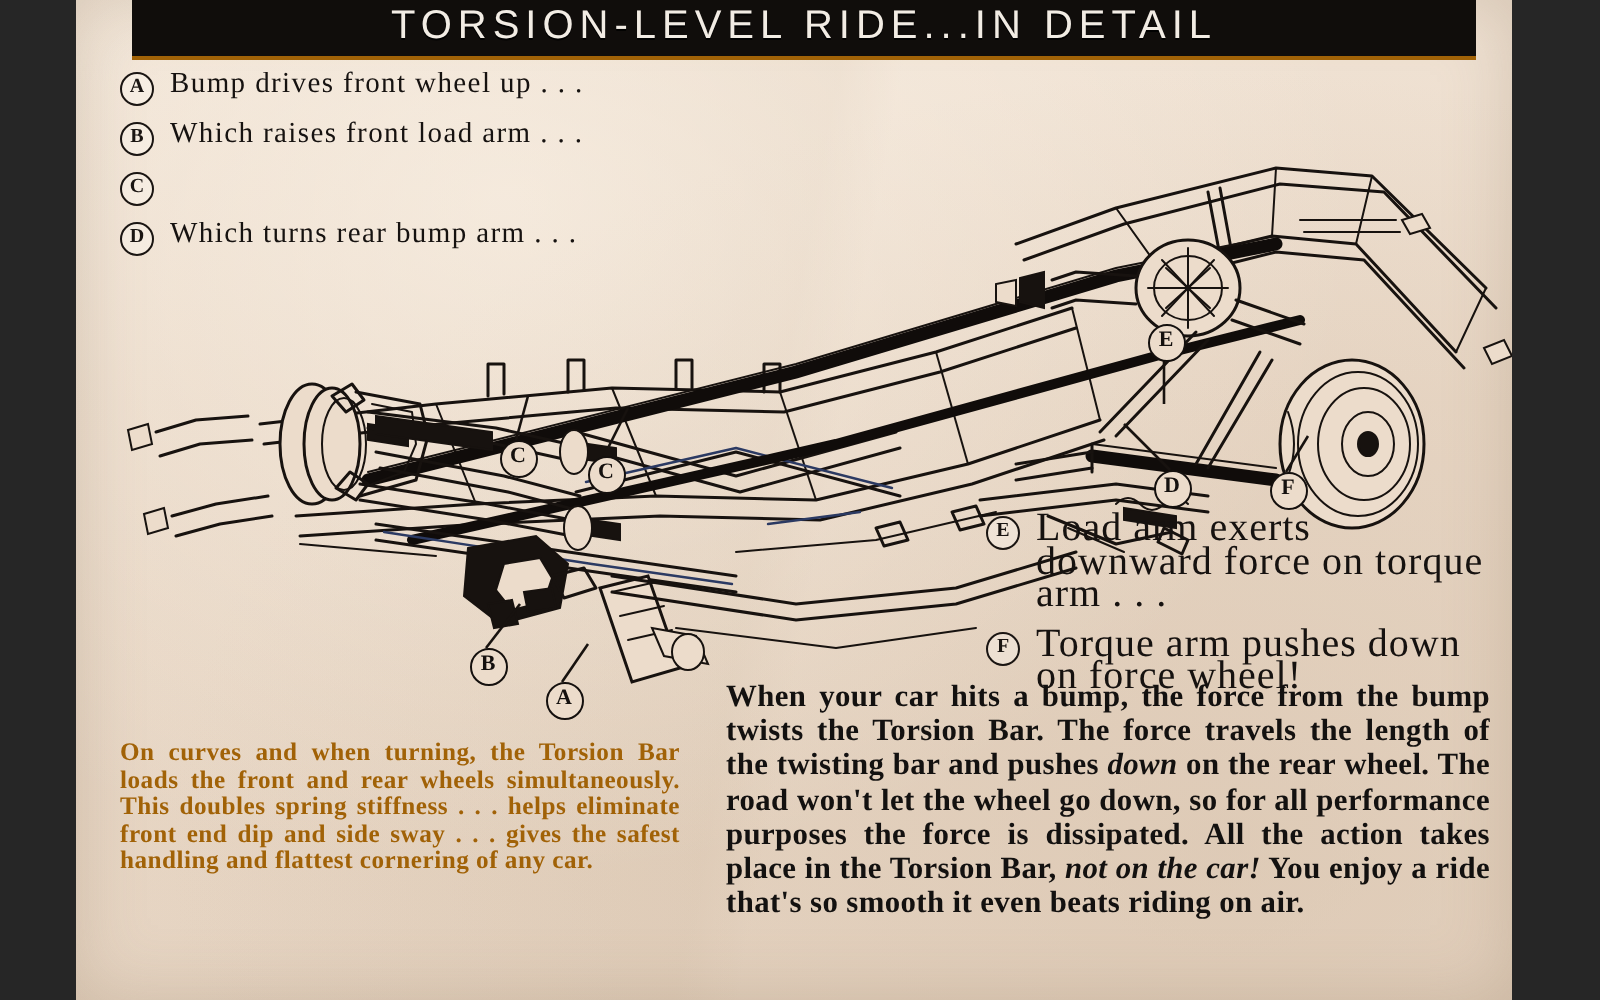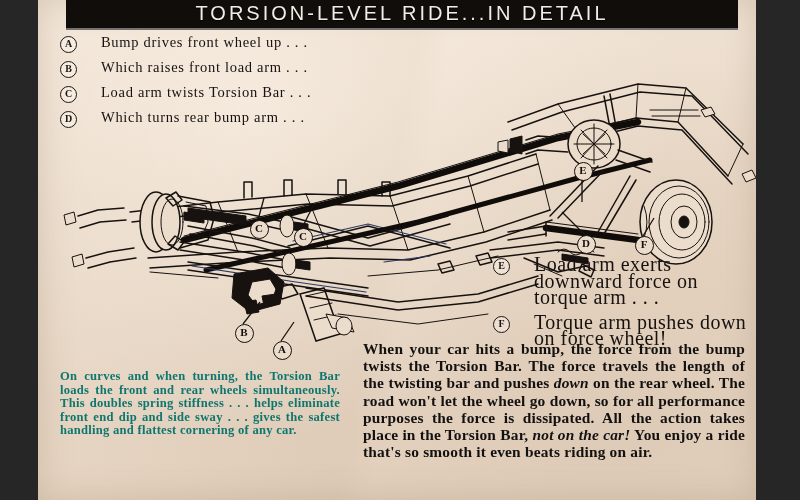--- a/index.html
+++ b/index.html
@@ -50,21 +50,21 @@
     pointer-events: none;
     z-index: 4;
   }
 
   
   #banner {
     position: absolute;
     left: 28px; top: 0px;
     width: 672px; height: 28px;
     background: #100d0b;
-    border-bottom: 2px solid #737373;
+    border-bottom: 2px solid #a16207;
     z-index: 10;
     display: flex; align-items: center; justify-content: center;
     overflow: hidden;
   }
   #banner-text {
     color: #f2ece4;
     font-family: "Liberation Sans", "DejaVu Sans", sans-serif;
     font-size: 20px;
     letter-spacing: 3.0px;
     white-space: nowrap;
@@ -92,21 +92,21 @@
     color: #1a1512;
     font-family: "Liberation Serif", serif;
     font-size: 10px;
     font-weight: bold;
     line-height: 13px;
     text-align: center;
     margin-top: 2px;
     background: rgba(255,252,246,0.35);
   }
   .step-text {
-    margin-left: 24px;
+    margin-left: 8px;
     color: #161210;
     font-size: 14.5px;
     letter-spacing: 0.7px;
     line-height: 16px;
     white-space: nowrap;
   }
 
   
   #steps-right {
     position: absolute;
@@ -121,21 +121,21 @@
     letter-spacing: 0.5px;
     line-height: 16.5px;
   }
 
   
   #copy-left {
     position: absolute;
     left: 22px; top: 370px;
     width: 280px;
     z-index: 12;
-    color: #0f766e;
+    color: #a16207;
     font-size: 12.6px;
     line-height: 13.6px;
     text-align: justify;
     letter-spacing: 0.25px;
     font-weight: bold;
   }
   #copy-right {
     position: absolute;
     left: 325px; top: 340px;
     width: 382px;
@@ -380,21 +380,20 @@
       <div class="step">
         <div class="step-badge">A</div>
         <div class="step-text">Bump drives front wheel up . . .</div>
       </div>
       <div class="step">
         <div class="step-badge">B</div>
         <div class="step-text">Which raises front load arm . . .</div>
       </div>
       <div class="step">
         <div class="step-badge">C</div>
-        <div class="step-text">Load arm twists Torsion Bar . . .</div>
       </div>
       <div class="step">
         <div class="step-badge">D</div>
         <div class="step-text">Which turns rear bump arm . . .</div>
       </div>
     </div>
 
     <div id="steps-right">
       <div class="step">
         <div class="step-badge">E</div>

